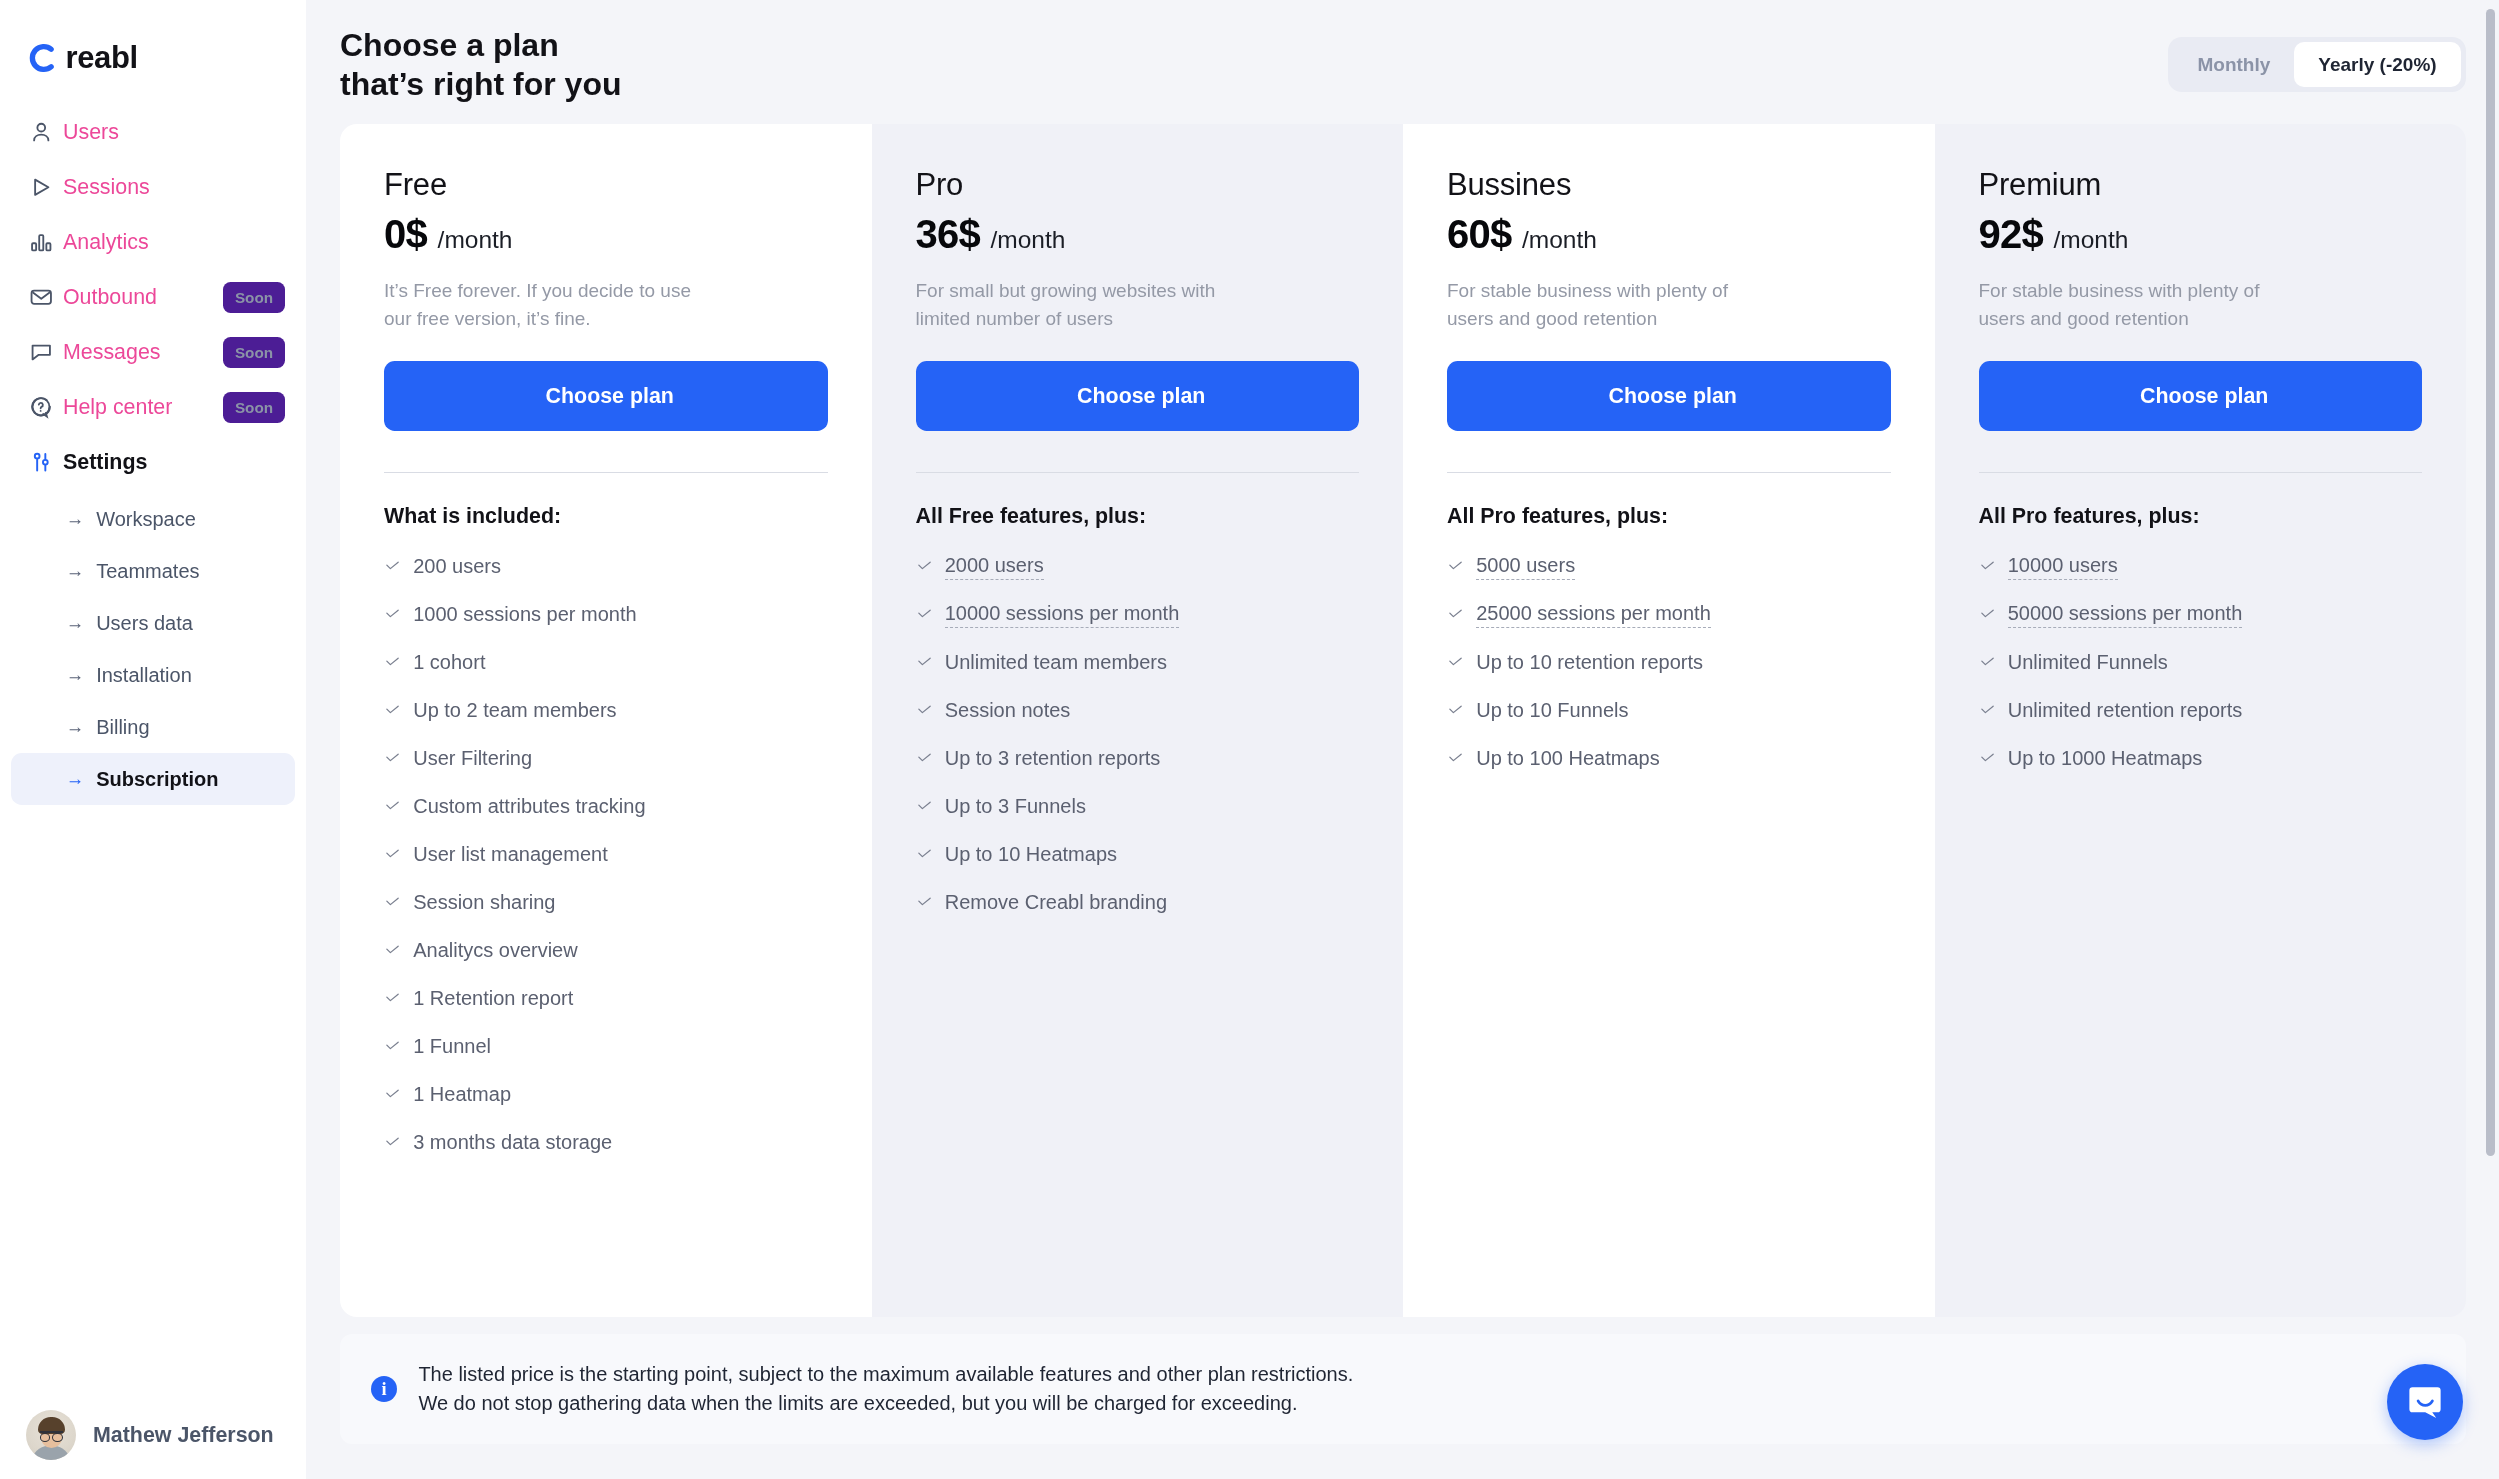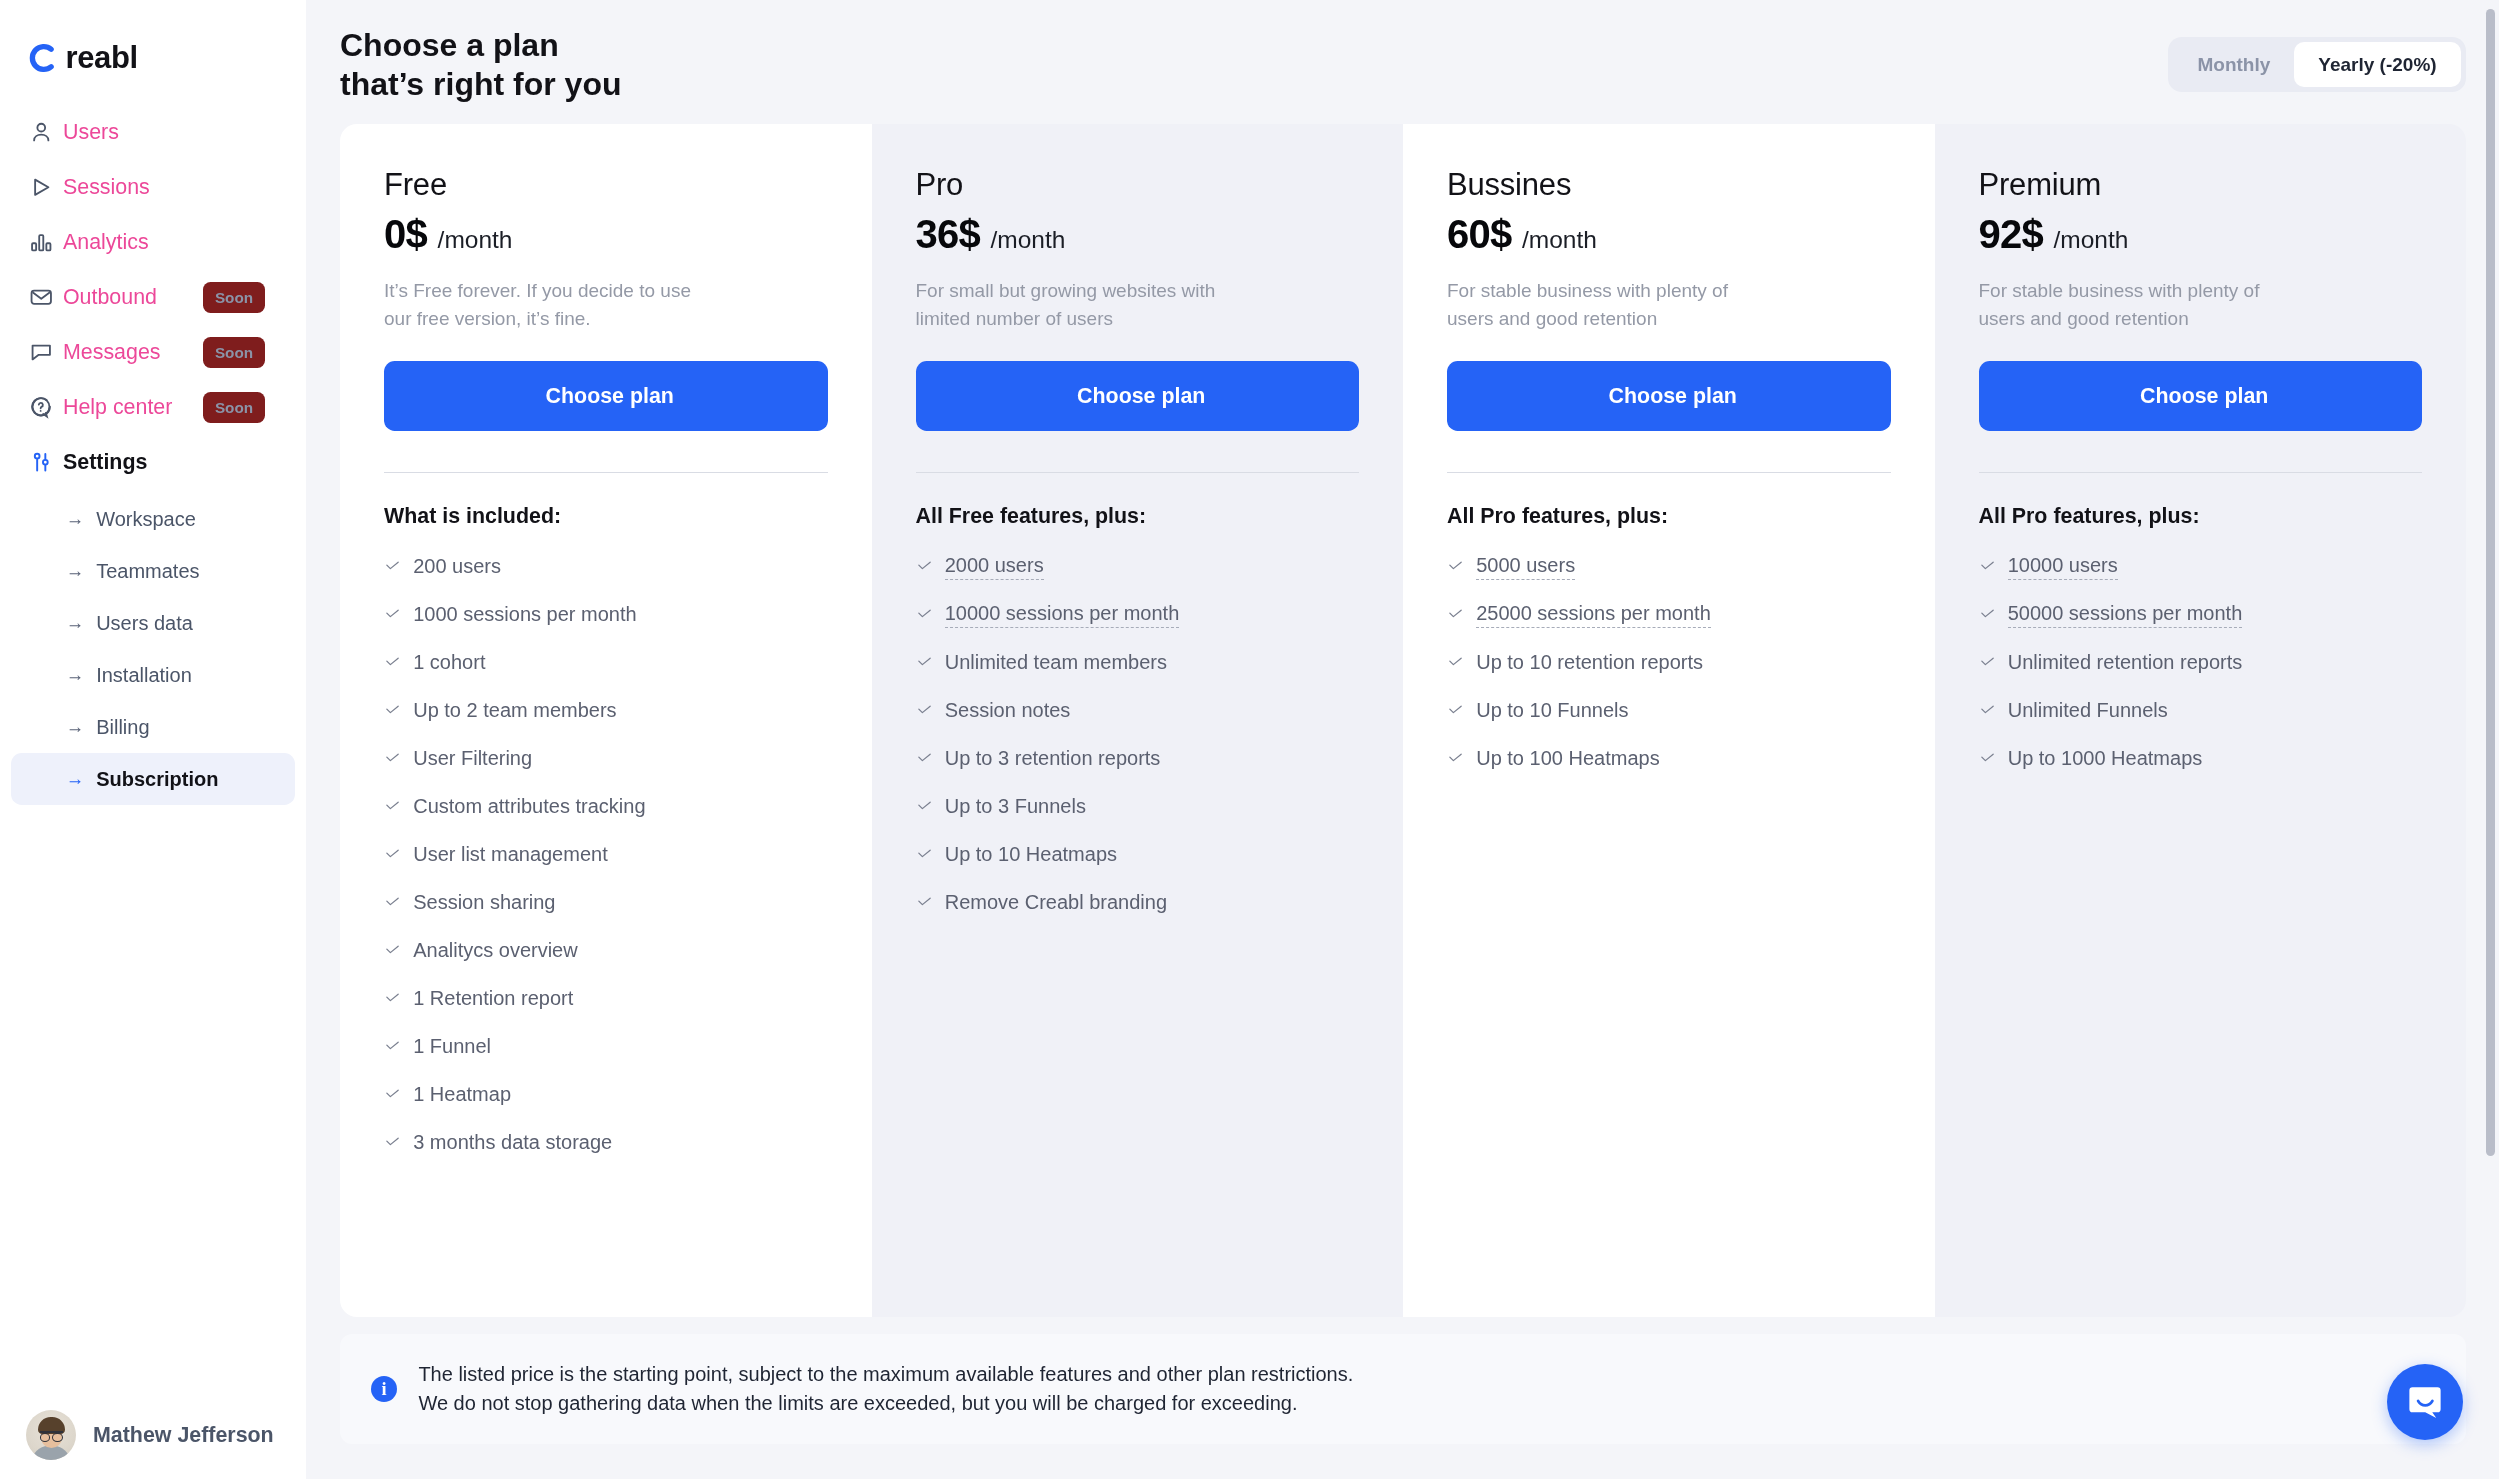--- a/index.html
+++ b/index.html
@@ -29,22 +29,22 @@
   .nav-item {
     display: flex; align-items: center;
     height: 55px; padding-left: 18.3px; margin: 0 10.7px;
     border-radius: 10.7px; cursor: pointer; gap: 0;
   }
   .nav-item .ico { width: 34px; flex: 0 0 34px; display: flex; align-items: center; color: #4b5568; }
   .nav-item .lbl { font-size: 21.4px; color: #ec4899; font-weight: 500; }
   .nav-item.active .lbl { color: #121217; font-weight: 700; }
   .nav-item.active .ico { color: #2563f6; }
   .badge-soon {
-    margin-left: auto; margin-right: 30px;
-    background: #7f1d1d; color: #8b93a7;
+    margin-left: auto; margin-right: 10px;
+    background: #4c1d95; color: #8b93a7;
     font-size: 15.3px; font-weight: 600;
     padding: 6.1px 12.2px; border-radius: 7.6px;
   }
   .subnav { margin-top: 3.1px; }
   .sub-item {
     display: flex; align-items: center; gap: 12.2px;
     height: 52px; padding-left: 55px; margin: 0 10.7px;
     border-radius: 10.7px; cursor: pointer;
   }
   .sub-item .arrow { color: #5a6378; font-size: 18.3px; line-height: 1; }
@@ -588,29 +588,29 @@
                 </svg>
               </span>
               <span class="txt">50000 sessions per month</span>
             </li>
           <li class="feat-item">
               <span class="chk">
                 <svg width="17" height="17" viewBox="0 0 24 24" fill="none" stroke="currentColor" stroke-width="1.8" stroke-linecap="round" stroke-linejoin="round">
                   <path d="M4 10l5 5 11-9"></path>
                 </svg>
               </span>
+              <span class="txt">Unlimited Funnels</span>
+            </li>
+          <li class="feat-item">
+              <span class="chk">
+                <svg width="17" height="17" viewBox="0 0 24 24" fill="none" stroke="currentColor" stroke-width="1.8" stroke-linecap="round" stroke-linejoin="round">
+                  <path d="M4 10l5 5 11-9"></path>
+                </svg>
+              </span>
               <span class="txt">Unlimited retention reports</span>
-            </li>
-          <li class="feat-item">
-              <span class="chk">
-                <svg width="17" height="17" viewBox="0 0 24 24" fill="none" stroke="currentColor" stroke-width="1.8" stroke-linecap="round" stroke-linejoin="round">
-                  <path d="M4 10l5 5 11-9"></path>
-                </svg>
-              </span>
-              <span class="txt">Unlimited Funnels</span>
             </li>
           <li class="feat-item">
               <span class="chk">
                 <svg width="17" height="17" viewBox="0 0 24 24" fill="none" stroke="currentColor" stroke-width="1.8" stroke-linecap="round" stroke-linejoin="round">
                   <path d="M4 10l5 5 11-9"></path>
                 </svg>
               </span>
               <span class="txt">Up to 1000 Heatmaps</span>
             </li>
         </ul>

